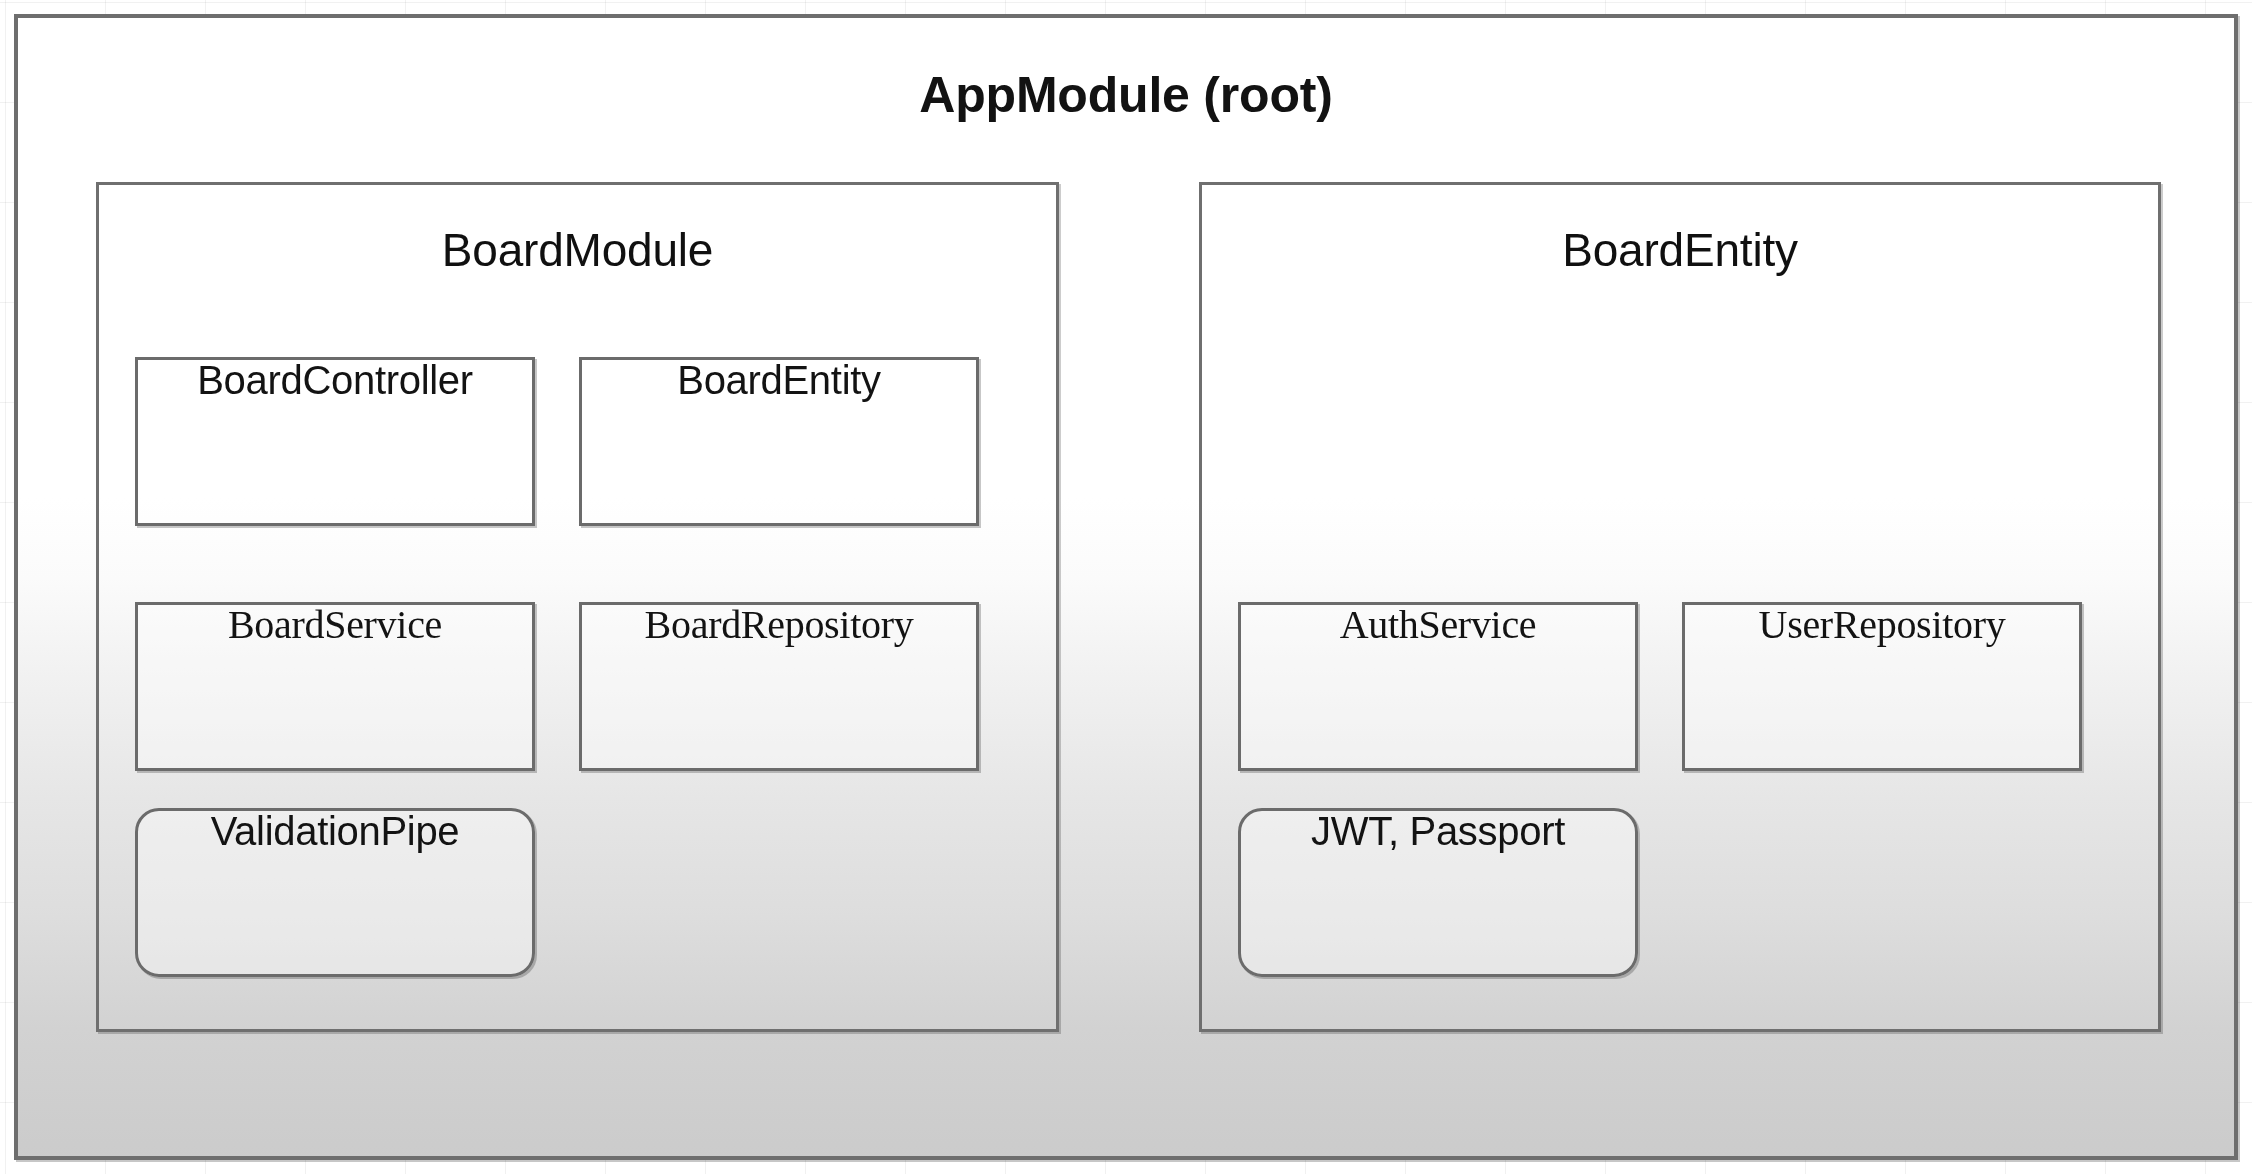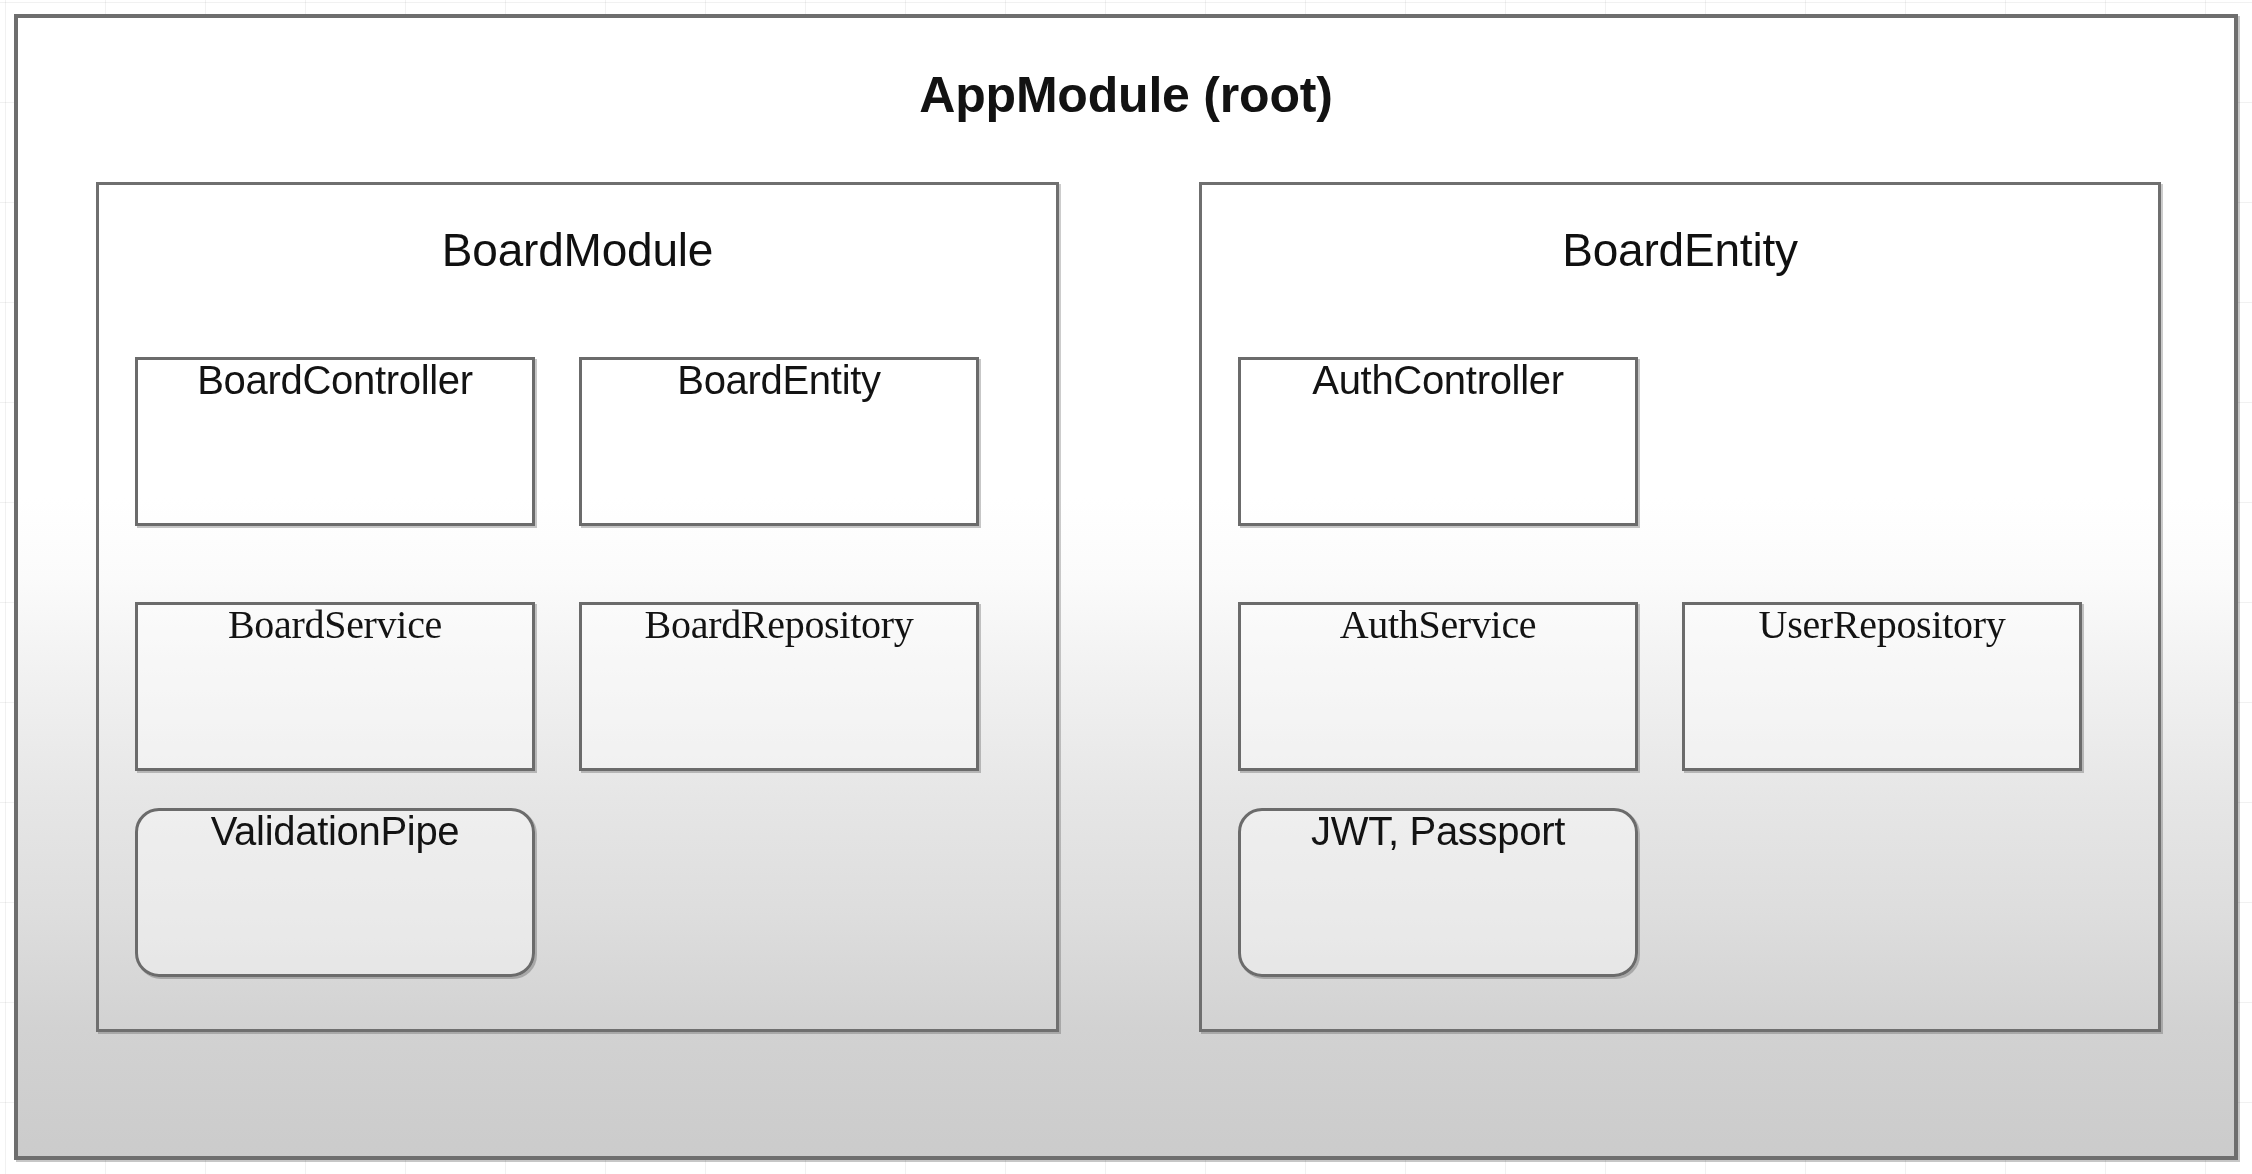--- a/index.html
+++ b/index.html
@@ -175,23 +175,20 @@
         </div>
         <div class="component-box col-left row-3">
           <span class="component-label">ValidationPipe</span>
         </div>
       </div>
     </div>
 
     <div class="module" id="module-auth">
       <div class="module-title">BoardEntity</div>
       <div class="component-grid">
-        <div class="component-box col-left row-1">
-          <span class="component-label">AuthController</span>
-        </div>
         <div class="component-box col-left row-2">
           <span class="component-label">AuthService</span>
         </div>
         <div class="component-box col-right row-2">
           <span class="component-label">UserRepository</span>
         </div>
         <div class="component-box col-left row-3">
           <span class="component-label">JWT, Passport</span>
         </div>
       </div>

